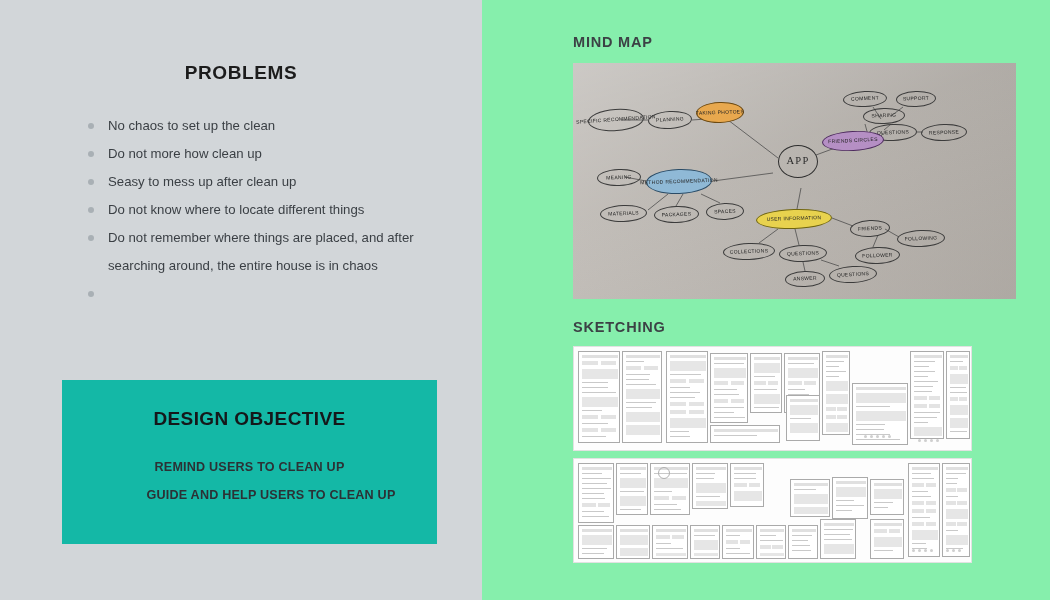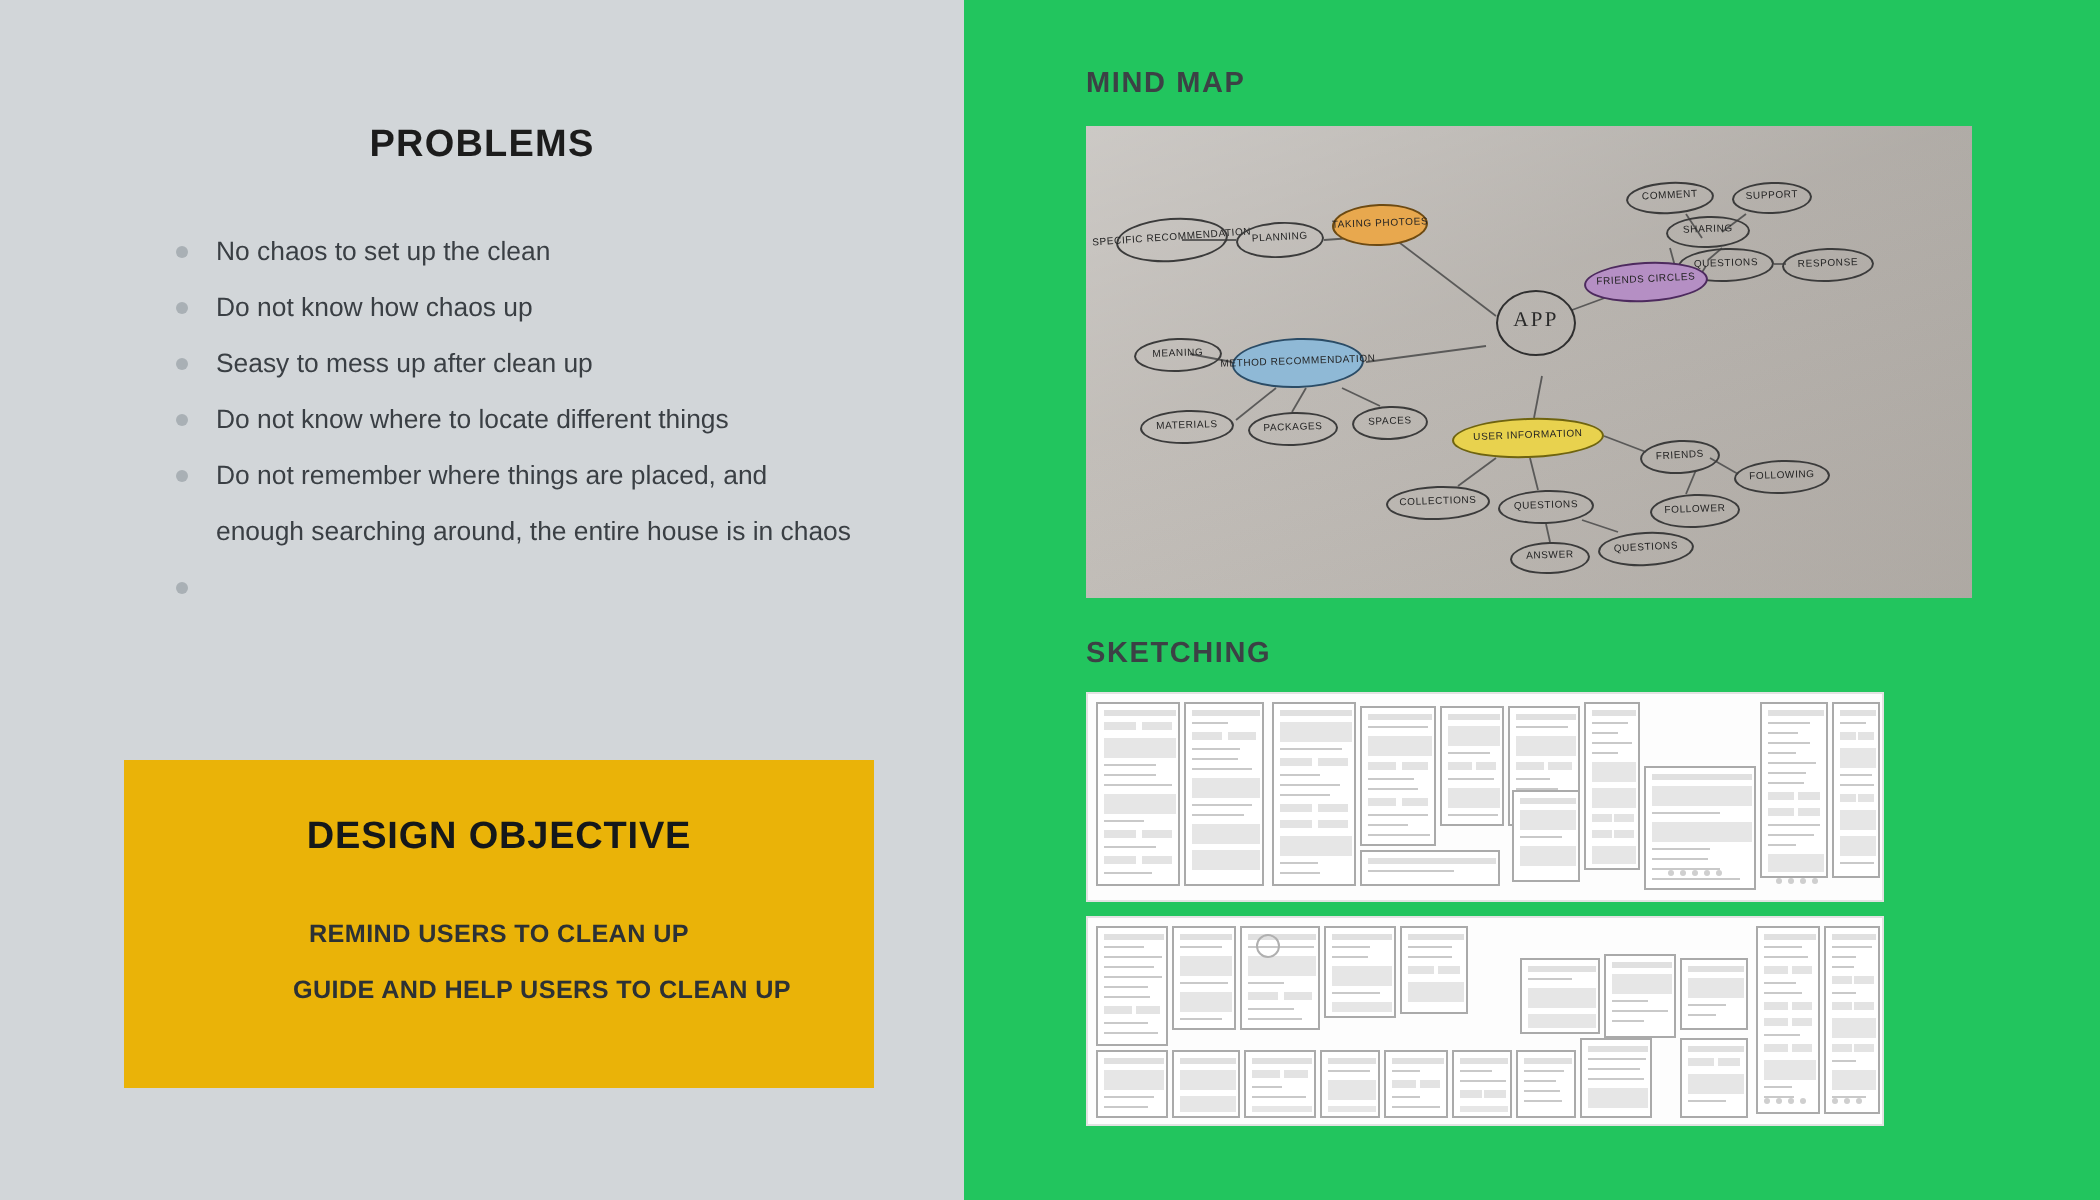--- a/index.html
+++ b/index.html
@@ -51,21 +51,21 @@
     border-radius: 50%;
     background: #a9b0b5;
   }
 
   .design-objective-box {
     position: absolute;
     left: 62px;
     top: 380px;
     width: 375px;
     height: 164px;
-    background: #eab308;
+    background: #14b8a6;
   }
   .do-title {
     text-align: center;
     font-size: 19px;
     font-weight: bold;
     letter-spacing: 0.4px;
     color: #15181a;
     margin-top: 28px;
   }
   .do-line {
@@ -75,22 +75,22 @@
     color: #2c3135;
     letter-spacing: 0.2px;
   }
   .do-line.first { margin-top: 30px; }
   .do-line.second { margin-top: 14px; margin-left: 43px; }
 
   
   .right-panel {
     flex: 1;
     position: relative;
-    background: #22c55e;
-    padding-left: 61px;
+    background: #86efac;
+    padding-left: 91px;
   }
   .section-title {
     font-size: 14.5px;
     font-weight: bold;
     letter-spacing: 0.8px;
     color: #3c4145;
   }
   .mindmap-title { margin-top: 34px; }
   .sketch-title { margin-top: 20px; }
 
@@ -176,24 +176,24 @@
 </style>
 </head>
 <body>
 
 <div class="page">
 
   <div class="left-panel">
     <div class="problems-title">PROBLEMS</div>
     <ul class="problems-list">
       <li><span class="bullet"></span><span>No chaos to set up the clean</span></li>
-      <li><span class="bullet"></span><span>Do not know how chaos up</span></li>
+      <li><span class="bullet"></span><span>Do not more how clean up</span></li>
       <li><span class="bullet"></span><span>Seasy to mess up after clean up</span></li>
       <li><span class="bullet"></span><span>Do not know where to locate different things</span></li>
-      <li><span class="bullet"></span><span>Do not remember where things are placed, and enough searching around, the entire house is in chaos</span></li>
+      <li><span class="bullet"></span><span>Do not remember where things are placed, and after searching around, the entire house is in chaos</span></li>
       <li><span class="bullet"></span></li>
     </ul>
 
     <div class="design-objective-box">
       <div class="do-title">DESIGN OBJECTIVE</div>
       <div class="do-line first">REMIND USERS TO CLEAN UP</div>
       <div class="do-line second">GUIDE AND HELP USERS TO CLEAN UP</div>
     </div>
   </div>
 

